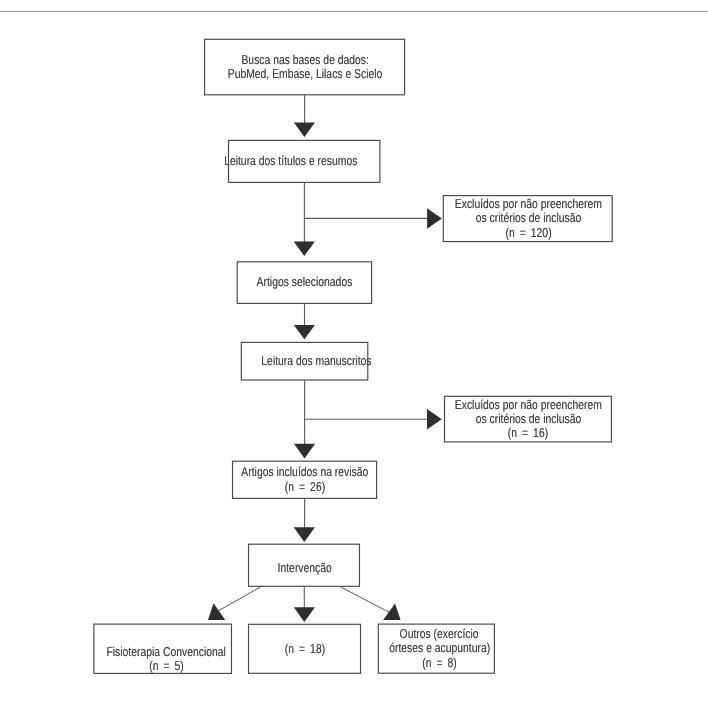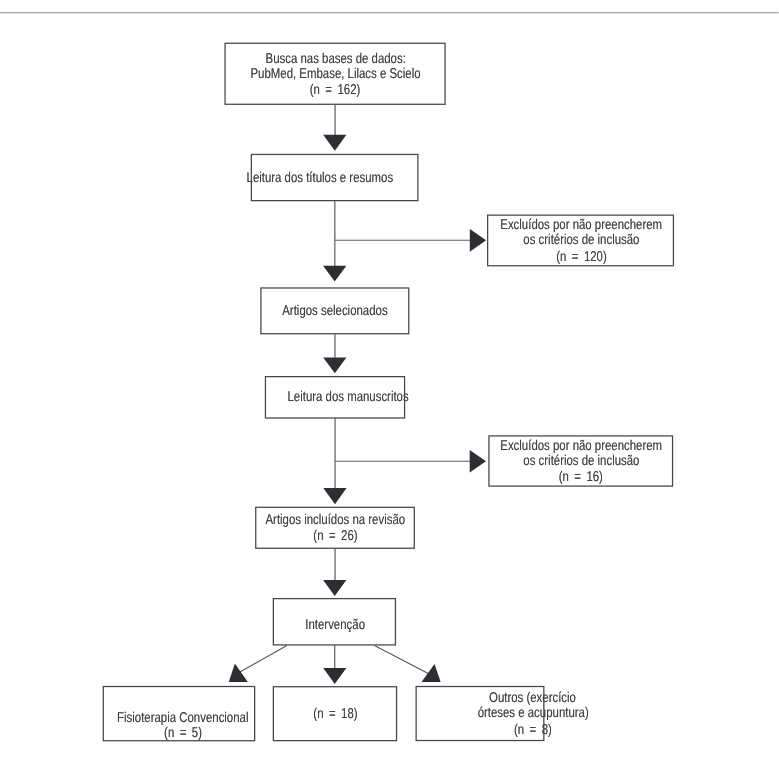--- a/index.html
+++ b/index.html
@@ -62,21 +62,20 @@
       <polygon points="293.8,607.3 314.9,607.3 304.3,621.9"></polygon>
       <polygon points="213.5,603.2 225.3,620.1 208.0,620.1"></polygon>
       <polygon points="395.0,603.6 400.6,620.1 383.2,620.1"></polygon>
     </g>
   </svg>
 
   <div class="node" style="left:204.6px;top:39.3px;width:200px;height:55.5px;">
     <div class="lines">
       <span class="tl"><i>Busca nas bases de dados:</i></span>
       <span class="tl"><i>PubMed, Embase, Lilacs e Scielo</i></span>
-      <span class="tl count"><i>(n = 162)</i></span>
     </div>
   </div>
 
   <div class="node" style="left:228.5px;top:140.4px;width:123px;height:42px;">
     <div class="lines">
       <span class="tl"><i>Leitura dos títulos e resumos</i></span>
     </div>
   </div>
 
   <div class="node" style="left:443.3px;top:195.6px;width:168.9px;height:46px;">
@@ -126,20 +125,20 @@
       <span class="tl count"><i>(n = 5)</i></span>
     </div>
   </div>
 
   <div class="node" style="left:248.5px;top:624.3px;width:112px;height:49px;">
     <div class="lines">
       <span class="tl count"><i>(n = 18)</i></span>
     </div>
   </div>
 
-  <div class="node" style="left:378.3px;top:624.1px;width:116.1px;height:49.1px;margin-left:45px;">
+  <div class="node" style="left:378.3px;top:624.1px;width:116.1px;height:49.1px;">
     <div class="lines" style="left:3.0px;">
       <span class="tl"><i>Outros (exercício</i></span>
       <span class="tl"><i>órteses e acupuntura)</i></span>
       <span class="tl count"><i>(n = 8)</i></span>
     </div>
   </div>
 </div>
 
 </body></html>

